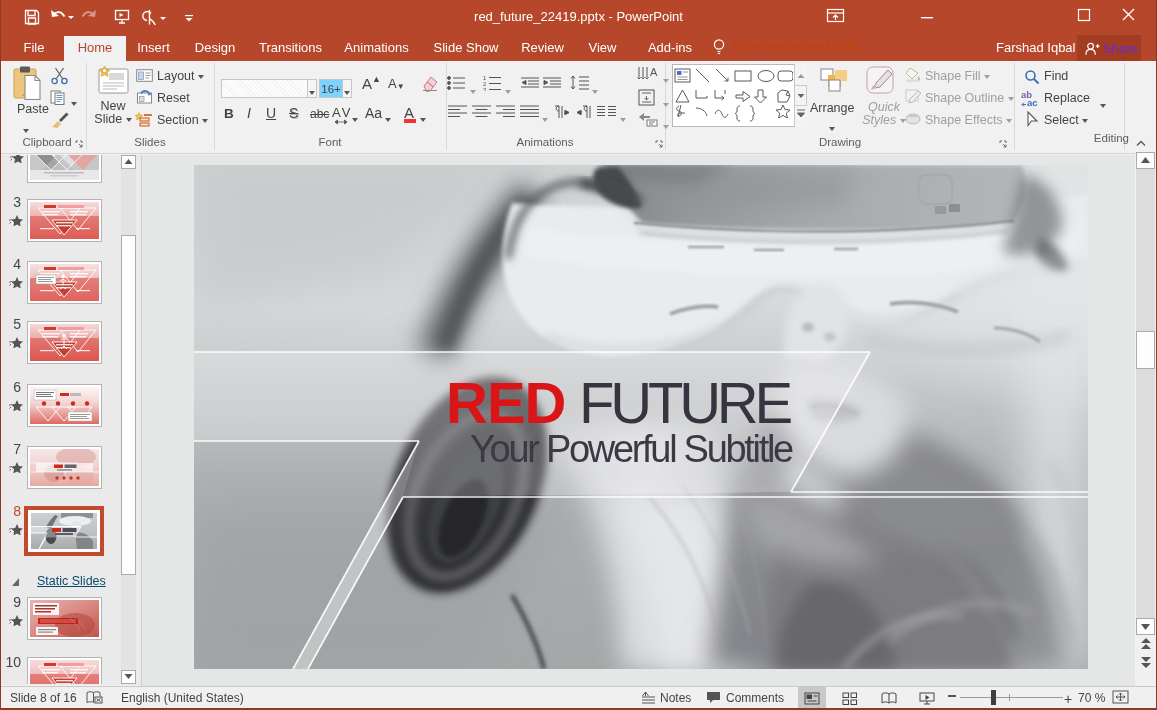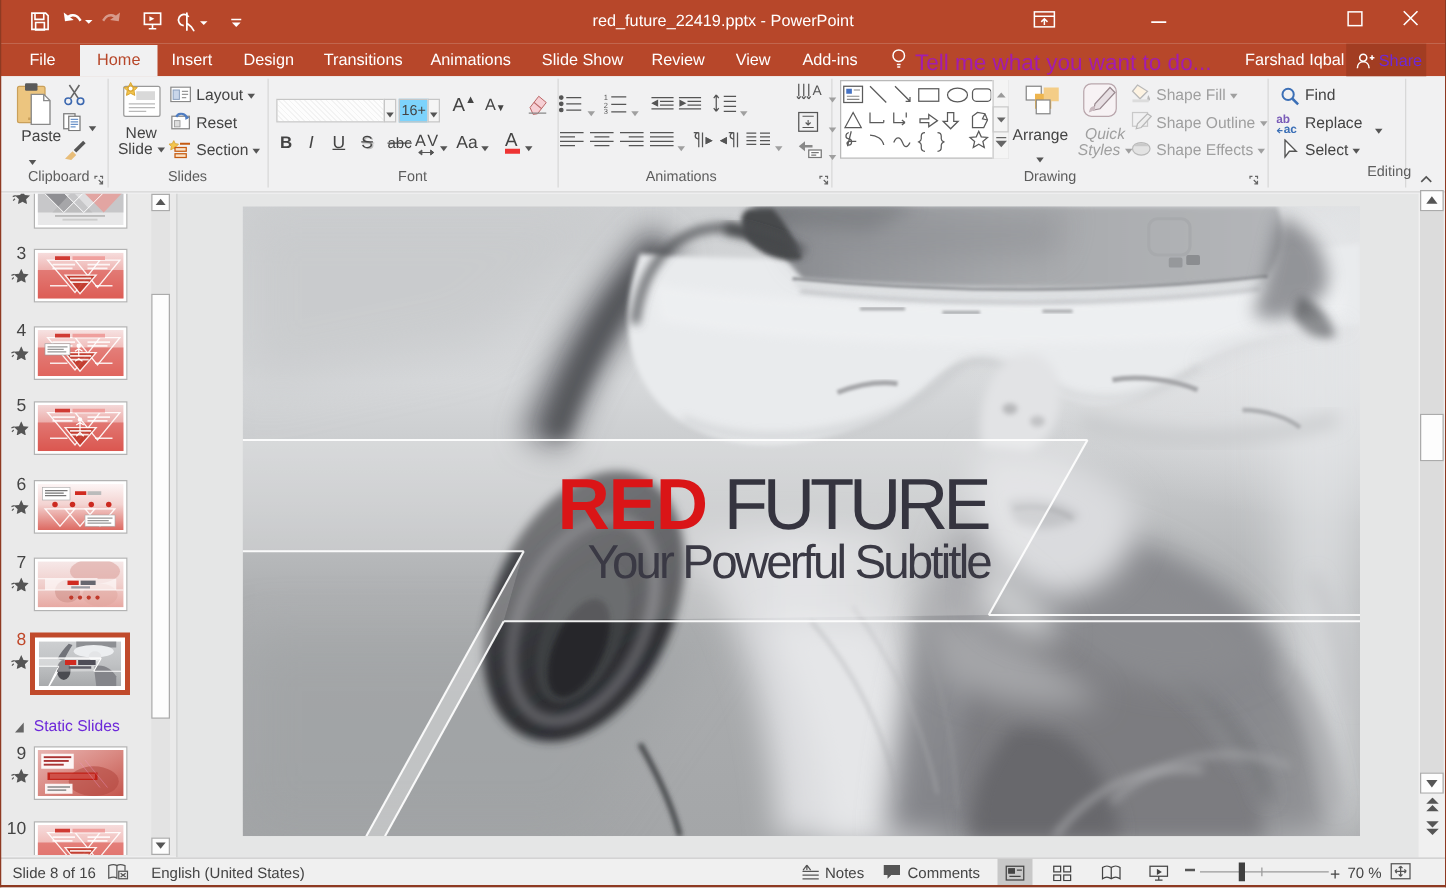--- a/index.html
+++ b/index.html
@@ -75,28 +75,28 @@
   </svg>
 <div class="abs" style="left:8px;top:36px;width:52px;height:25px;color:#ffffff;font-size:13px;text-align:center;line-height:24px;">File</div>
 <div class="abs" style="left:64px;top:36px;width:62px;height:25px;background:#f1f1f2;color:#b7472a;font-size:13px;text-align:center;line-height:24px;">Home</div>
 <div class="abs" style="left:131px;top:36px;width:45px;height:25px;color:#ffffff;font-size:13px;text-align:center;line-height:24px;">Insert</div>
 <div class="abs" style="left:190px;top:36px;width:50px;height:25px;color:#ffffff;font-size:13px;text-align:center;line-height:24px;">Design</div>
 <div class="abs" style="left:254px;top:36px;width:73px;height:25px;color:#ffffff;font-size:13px;text-align:center;line-height:24px;">Transitions</div>
 <div class="abs" style="left:339px;top:36px;width:75px;height:25px;color:#ffffff;font-size:13px;text-align:center;line-height:24px;">Animations</div>
 <div class="abs" style="left:428px;top:36px;width:76px;height:25px;color:#ffffff;font-size:13px;text-align:center;line-height:24px;">Slide Show</div>
 <div class="abs" style="left:517px;top:36px;width:51px;height:25px;color:#ffffff;font-size:13px;text-align:center;line-height:24px;">Review</div>
 <div class="abs" style="left:582px;top:36px;width:41px;height:25px;color:#ffffff;font-size:13px;text-align:center;line-height:24px;">View</div>
-<div class="abs" style="left:636px;top:36px;width:56px;height:25px;color:#ffffff;font-size:13px;text-align:center;line-height:24px;">Add-ins</div>
+<div class="abs" style="left:636px;top:36px;width:56px;height:25px;color:#ffffff;font-size:13px;text-align:right;line-height:24px;">Add-ins</div>
 <svg class="abs" style="left:712px;top:38px" width="16" height="19" viewBox="0 0 16 19">
  <g fill="none" stroke="#fff" stroke-width="1.2">
   <circle cx="7" cy="6.5" r="4.6"></circle>
   <path d="M5.5 13.5 h3 M5.8 15.5 h2.4"></path>
  </g>
 </svg>
-<div class="abs" style="left:732px;top:40px;color:#a21caf;font-size:18px;">Tell me what you want to do...</div>
+<div class="abs" style="left:732px;top:40px;color:#c2410c;font-size:10px;">Tell me what you want to do...</div>
 <div class="abs" style="left:996px;top:40px;color:#ffffff;font-size:13px;">Farshad Iqbal</div>
 <div class="abs" style="left:1077px;top:35px;width:64px;height:26px;background:#a23d22;"></div>
 <svg class="abs" style="left:1084px;top:41px" width="16" height="16" viewBox="0 0 17 17" fill="none" stroke="#fff" stroke-width="1.3">
  <circle cx="7" cy="5.5" r="3"></circle>
     <path d="M2 14.5 c0-3.5 2.3-5.5 5-5.5 2.7 0 5 2 5 5.5"></path>
  <path d="M12.5 5.5 h4 m-2 -2 v4"></path>
 </svg>
 <div class="abs" style="left:1103px;top:41px;color:#6d28d9;font-size:13px;">Share</div>
 <div class="abs sep" style="left:86px"></div>
 <div class="abs sep" style="left:214px"></div>
@@ -608,21 +608,21 @@
         <path d="M44 20 C 52 18 58 22 62 28 L 62 36 L 46 36 Z" fill="#84858a"></path>
         <polygon points="0,13 50,13 44,24 15,24.4 16,20 0,20" fill="#fff" opacity="0.35"></polygon>
         <path d="M0 13.5 h50 M50 13.5 l-6 10.5 M44 24 h22 M0 20 h16 M16 20 l-8 16 M15 24.5 l-7 12" stroke="#fff" stroke-width="0.9" fill="none"></path>
         <rect x="21" y="15" width="9" height="4" fill="#d02a20"></rect>
         <rect x="31.5" y="15" width="14" height="4" fill="#4e4d57"></rect>
         <rect x="24" y="20" width="18" height="2" fill="#5d5c66"></rect>
       </svg></div>
     <svg class="abs" style="left:10px;top:422px" width="10" height="10">
       <path d="M8 1 L8 9 L1 9 Z" fill="#666"></path>
     </svg>
-    <div class="abs" style="left:26px;top:419px;font-size:12.5px;color:#6d28d9;">Static Slides</div>
+    <div class="abs" style="left:36px;top:419px;font-size:12.5px;color:#0c4a6e;text-decoration:underline;">Static Slides</div>
     <div class="abs t" style="left:3px;top:439px;width:17px;text-align:right;font-size:14px;">9</div>
     <svg class="abs" style="left:8px;top:460px" width="14" height="11" viewBox="0 0 14 11">
       <path d="M8 0 l1.8 3.9 4.2 0.5 -3.1 2.9 0.8 4.2 -3.7-2.1 -3.7 2.1 0.8-4.2 -3.1-2.9 4.2-0.5 z" fill="#555"></path>
       <path d="M2.5 4.5 l-2.5 0.8 M2 7 l-1.5 1.5" stroke="#555" stroke-width="0.9"></path>
     </svg>
     <div class="abs" style="left:26px;top:442px;width:75px;height:43px;background:#fff;border:1px solid #b3b3b3;"></div>
     <div class="abs" style="left:29px;top:445px;width:69px;height:37px;overflow:hidden;"><svg width="69" height="37" viewBox="0 0 69 37">
         <defs>
           <linearGradient id="g9" x1="0" y1="0" x2="1" y2="1">
             <stop offset="0" stop-color="#e8b5b2"></stop>

